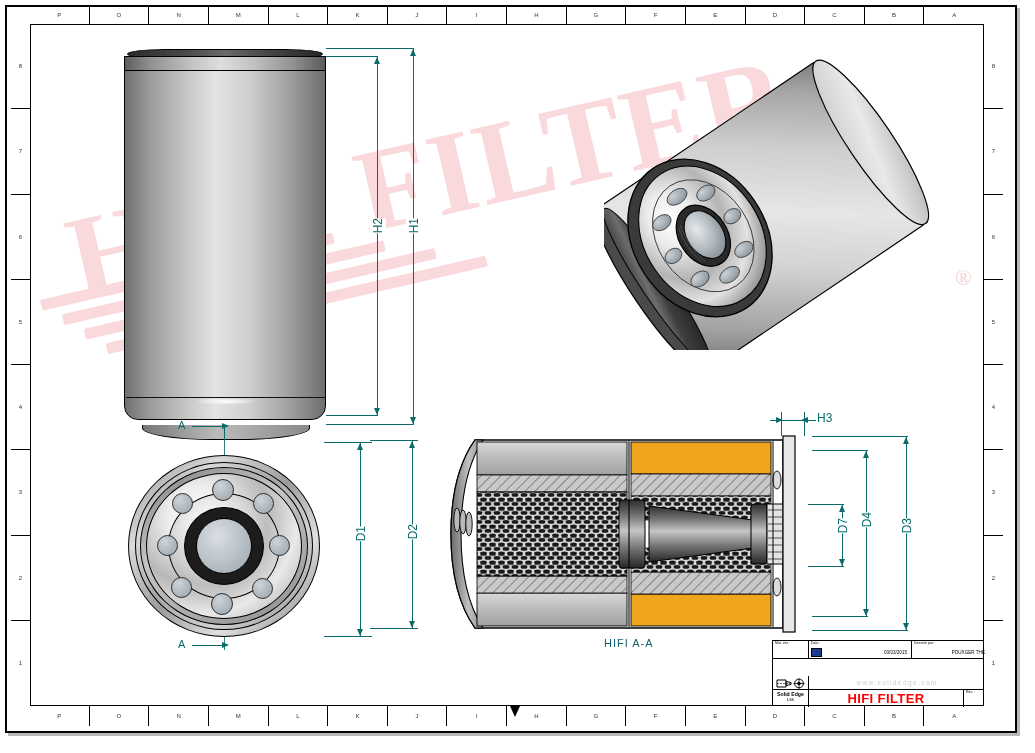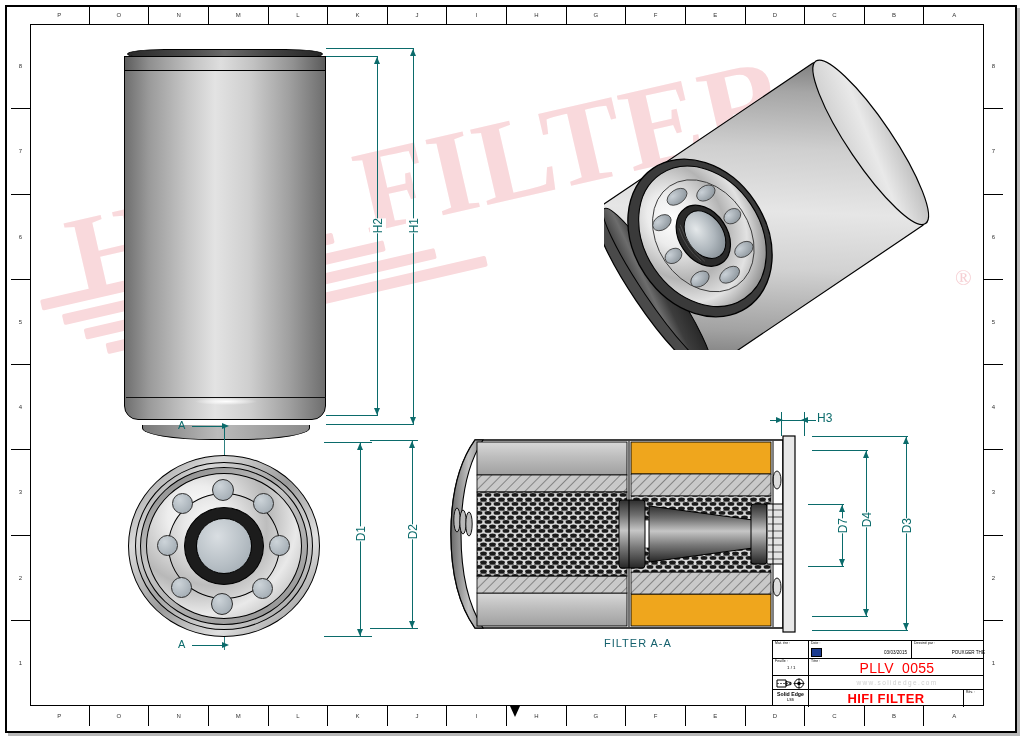--- a/index.html
+++ b/index.html
@@ -441,49 +441,39 @@
 
   <div>
     <div class="dim dimh" style="left:812px;top:436px;width:96px;"></div>
     <div class="dim dimh" style="left:812px;top:630px;width:96px;"></div>
     <div class="dim dimv" style="left:906px;top:436px;height:194px;"></div>
     <div class="arw arw-up" style="left:903px;top:437px;"></div>
     <div class="arw arw-dn" style="left:903px;top:623px;"></div>
     <div class="dimlbl vert" style="left:899px;top:518px;">D3</div>
   </div>
 
-  <div id="coupe">FILTER A-A</div>
+  <div id="coupe">HIFI A-A</div>
 
   <div id="titleblock">
 
     <div class="tb-row" style="top:0;height:18px;border-bottom:1.1px solid #000;">
       <div class="tb-cell" style="left:0;width:36px;">
         <span class="tb-cap">Mat. ére :</span>
       </div>
       <div class="tb-cell" style="left:36px;width:103px;">
         <span class="tb-cap">Date :</span>
         <span class="tb-val" style="top:9px;text-align:right;padding-right:4px;width:auto;right:0;">03/03/2015</span>
         <span style="position:absolute;left:2px;top:7px;width:9px;height:7px;background:#1b3b8f;border:1px solid #000;"></span>
       </div>
       <div class="tb-cell" style="left:139px;width:73px;border-right:0;">
         <span class="tb-cap">Dessiné par :</span>
         <span class="tb-val" style="top:9px;text-align:right;padding-right:3px;">POUXGER THE</span>
       </div>
     </div>
 
-    <div class="tb-row" style="top:18px;height:17px;border-bottom:1.1px solid #000;">
-      <div class="tb-cell" style="left:0;width:36px;">
-        <span class="tb-cap">Feuille :</span>
-        <span id="tb-pagecnt">1 / 1</span>
-      </div>
-      <div class="tb-cell" style="left:36px;width:176px;border-right:0;">
-        <span class="tb-cap">Titre :</span>
-        <span id="tb-part">PLLV_0055</span>
-      </div>
-    </div>
 
     <div class="tb-row" style="top:35px;height:14px;border-bottom:1.1px solid #000;">
       <div class="tb-cell" style="left:0;width:36px;">
         <svg class="proj-sym" width="30" height="11" viewBox="0 0 30 11">
           <path d="M1 2 L10 2 L10 9 L1 9 Z" fill="none" stroke="#000" stroke-width="1"></path>
           <path d="M10 3.5 L15 4.5 L15 6.5 L10 7.5 Z" fill="none" stroke="#000" stroke-width="1"></path>
           <line x1="1" y1="5.5" x2="15" y2="5.5" stroke="#000" stroke-width="0.6" stroke-dasharray="2,1"></line>
           <circle cx="23" cy="5.5" r="4.4" fill="none" stroke="#000" stroke-width="1"></circle>
           <circle cx="23" cy="5.5" r="1.8" fill="#000"></circle>
           <line x1="17.5" y1="5.5" x2="28.5" y2="5.5" stroke="#000" stroke-width="0.8"></line>

